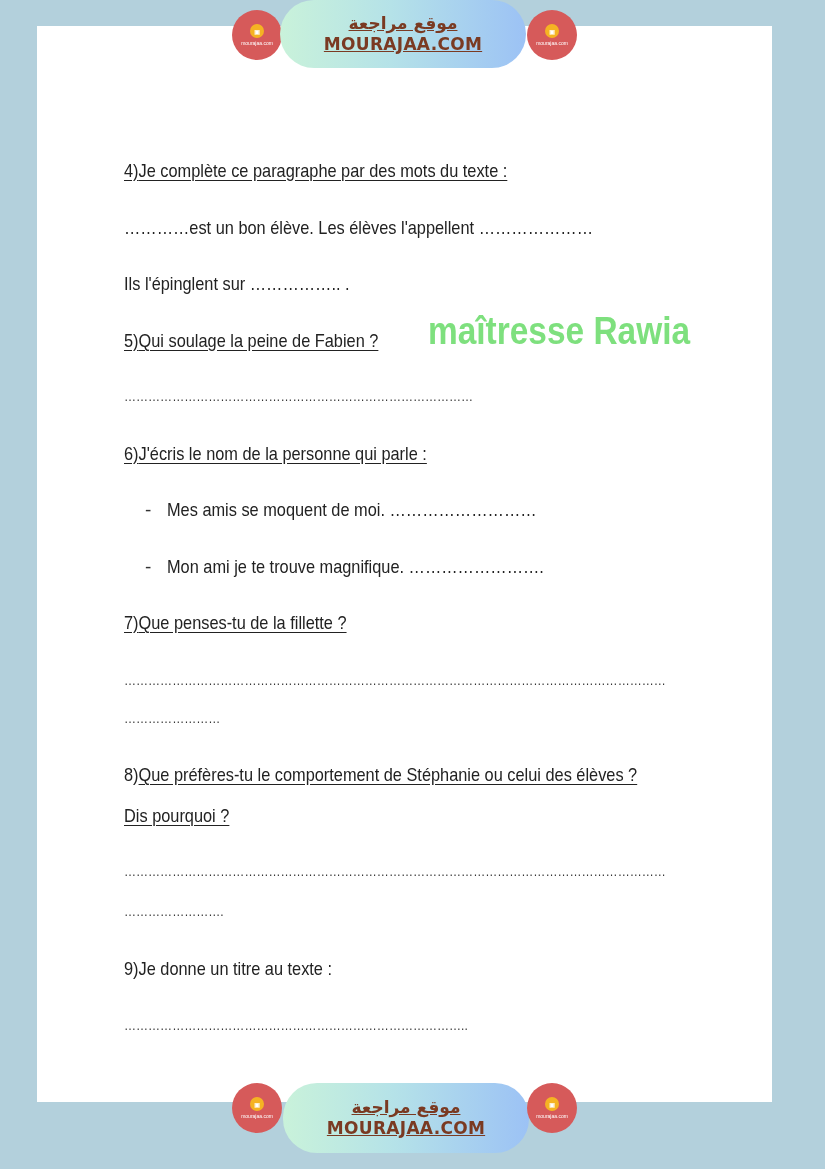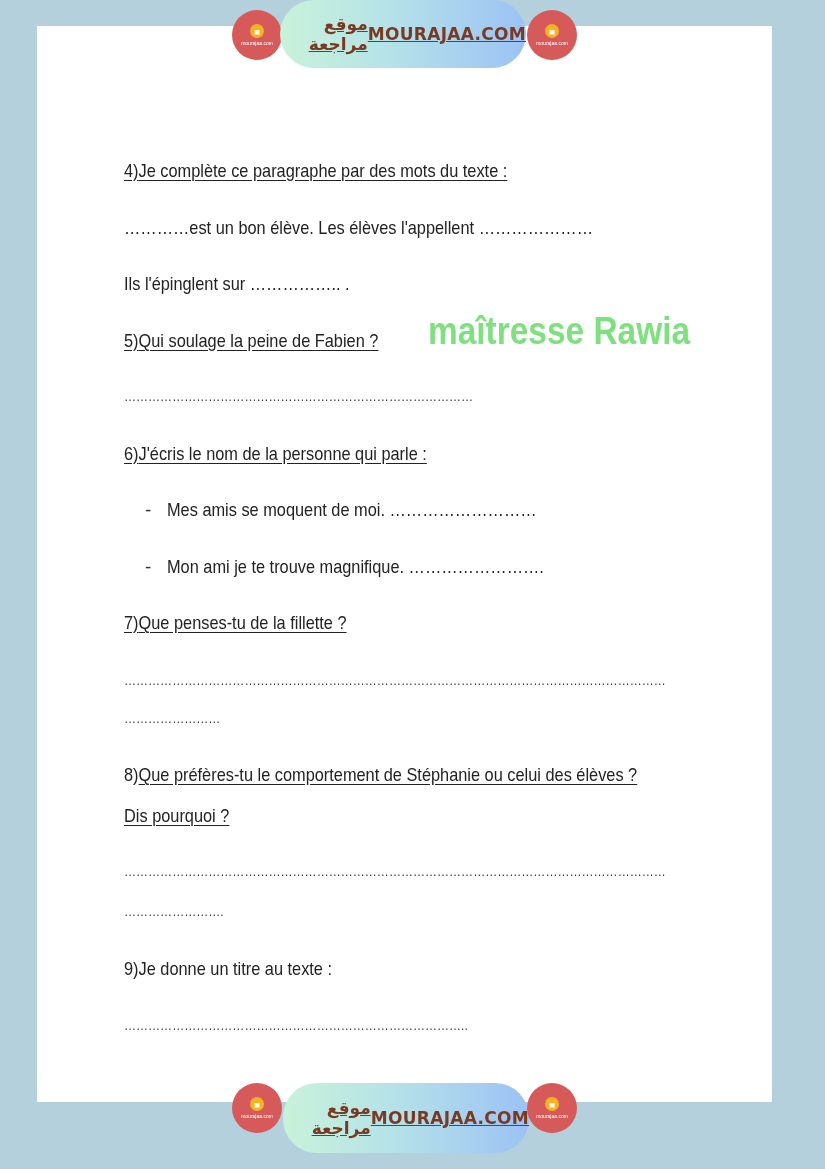--- a/index.html
+++ b/index.html
@@ -9,21 +9,21 @@
       font-family: "Liberation Sans", sans-serif;
     }
     .page {
       position:absolute; left:37px; top:26px; width:735px; height:1076px;
       background:#ffffff;
     }
     .banner {
       position:absolute; left:280px; width:246px; height:68px;
       border-radius:34px;
       background: linear-gradient(90deg, #c9f2da 0%, #b5e2e8 45%, #9cc2f5 100%);
-      display:flex; flex-direction:row; align-items:center; justify-content:center;
+      display:flex; flex-direction:column; align-items:center; justify-content:center;
       z-index:3;
     }
     .banner.top { top:0px; }
     .banner.bottom { top:1083px; left:283px; height:70px; }
     .banner .ar {
       font-family: "DejaVu Sans", sans-serif;
       font-size:17px; font-weight:bold; color:#7a3a22; text-decoration:underline;
       line-height:20px; direction:rtl;
     }
     .banner .en {

